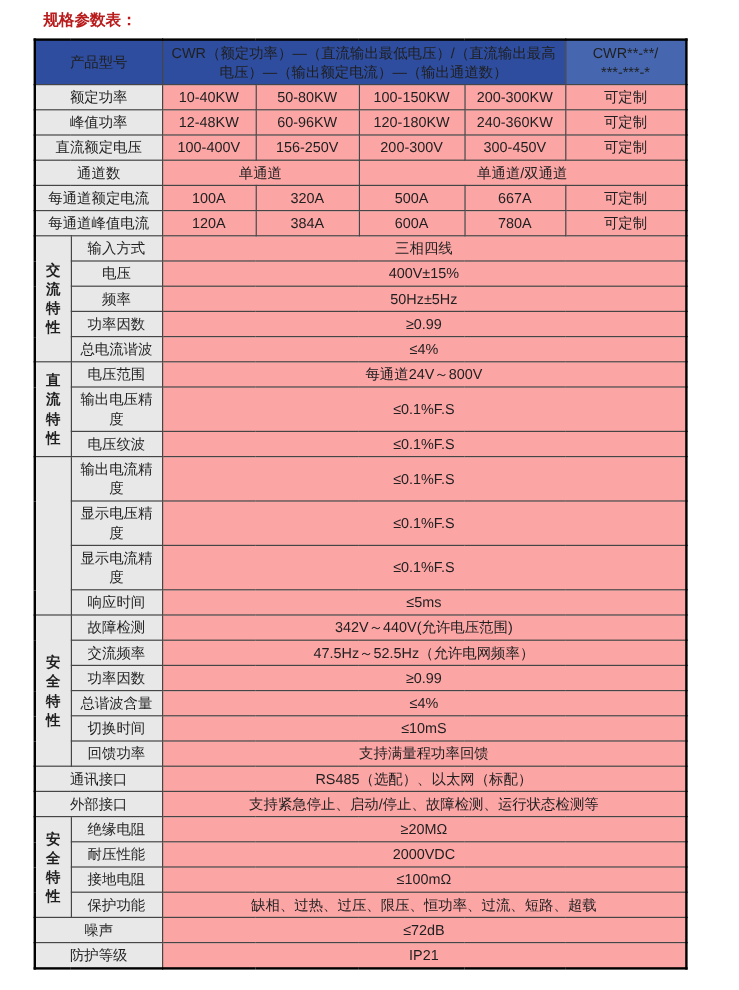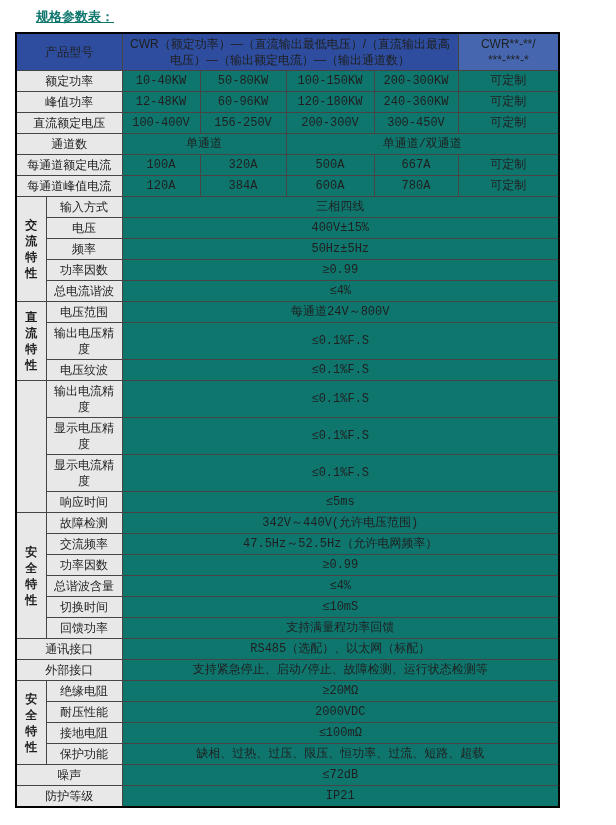--- a/index.html
+++ b/index.html
@@ -10,39 +10,39 @@
     --text:#1f1f1f;
     --header-text:#ffffff;
   }
   html,body{margin:0;padding:0;}
   body{
     width:616px;height:825px;background:#ffffff;overflow:hidden;
     font-family:"Liberation Sans","DejaVu Sans",sans-serif;
   }
   .page-title{
     margin:8px 0 6px 36px;
-    font-size:13px;font-weight:bold;color:#0f766e;text-decoration:underline;
+    font-size:13px;font-weight:bold;color:#b91c1c;
   }
   table.spec{
-    margin-left:15px;
+    margin-left:28px;
     border-collapse:collapse;table-layout:fixed;
     width:543px;
     border:2px solid #000;
   }
   table.spec td{
     border:1px solid var(--border);
     text-align:center;vertical-align:middle;
     padding:2px 3px;
     font-size:12px;line-height:16px;
     color:var(--text);
     overflow-wrap:break-word;word-break:break-all;
   }
   td.lbl{background:var(--label-gray);}
   td.sec{background:var(--label-gray);font-weight:bold;}
-  td.val{background:#0f766e;font-size:12.5px;font-family:Liberation Mono, monospace;}
+  td.val{background:#fca5a5;font-size:12.5px;}
   td.hdr{
     background:var(--header-blue);
     color:var(--header-text);
     font-size:12.5px;line-height:17px;
     padding:3px 4px;
   }
   td.hdr-light{background:var(--header-blue-light);}
   td.hdr-light .line{display:block;font-size:12px;line-height:16px;}
 </style>
 </head>

